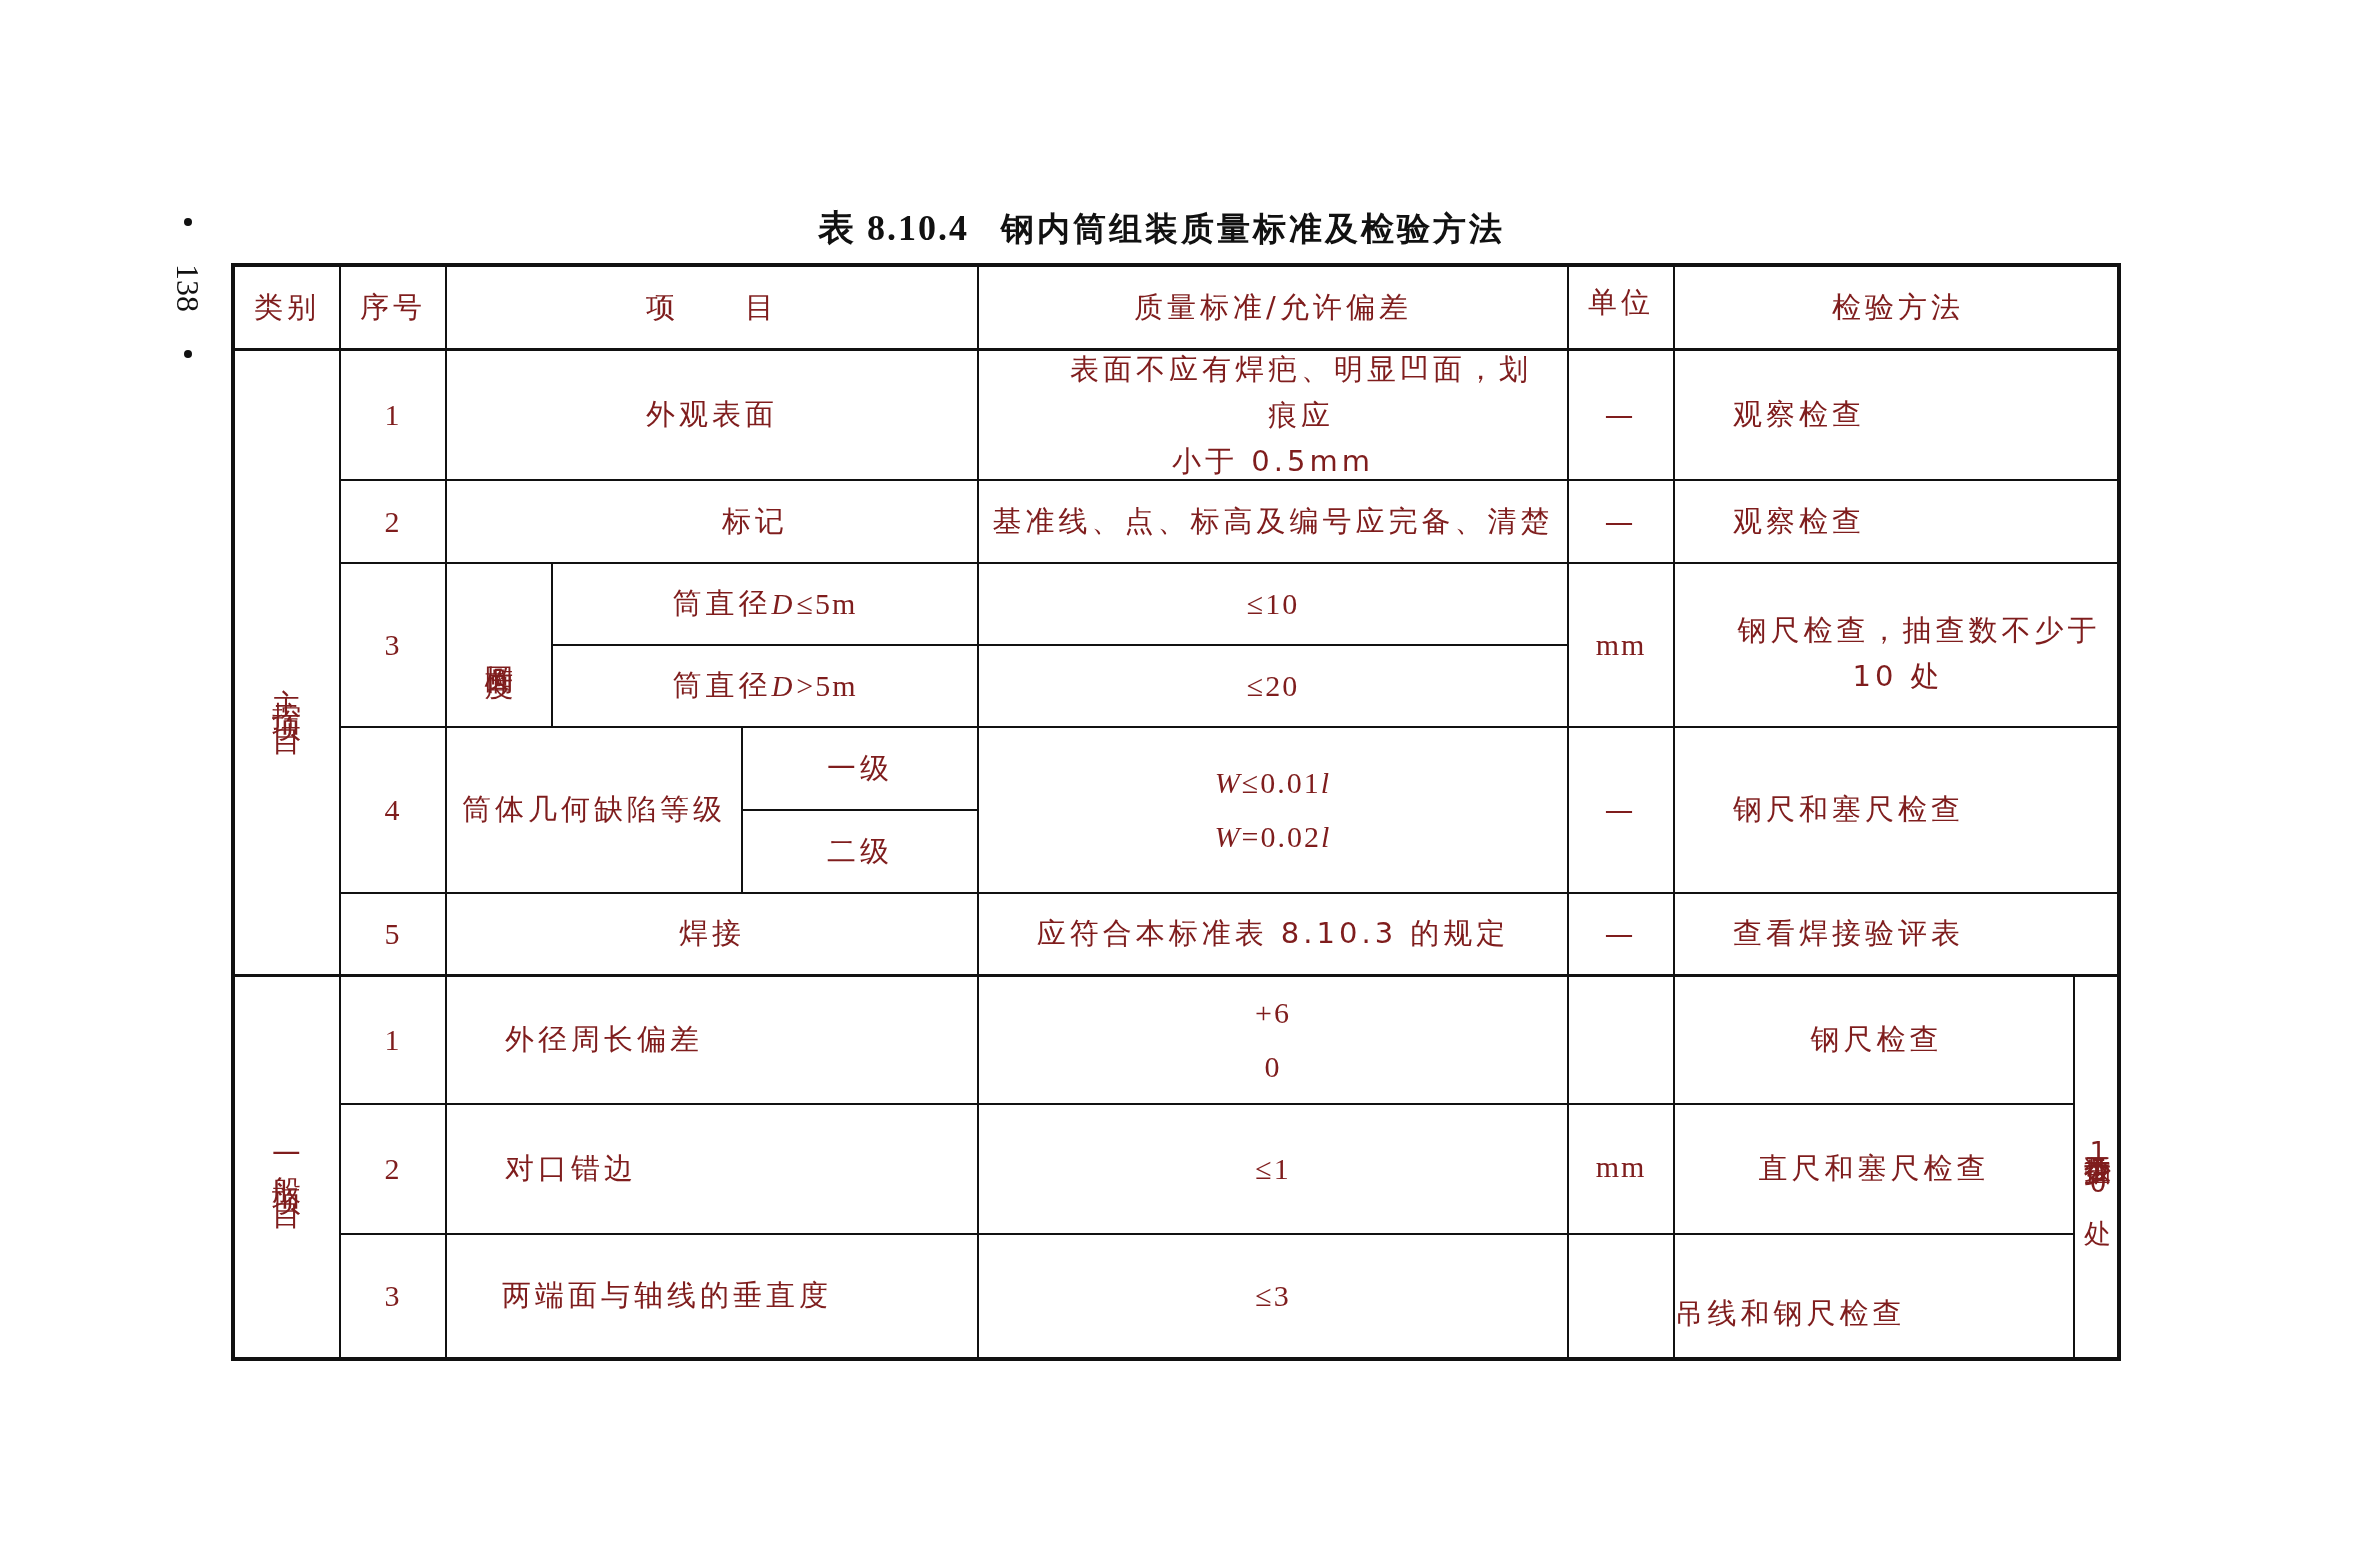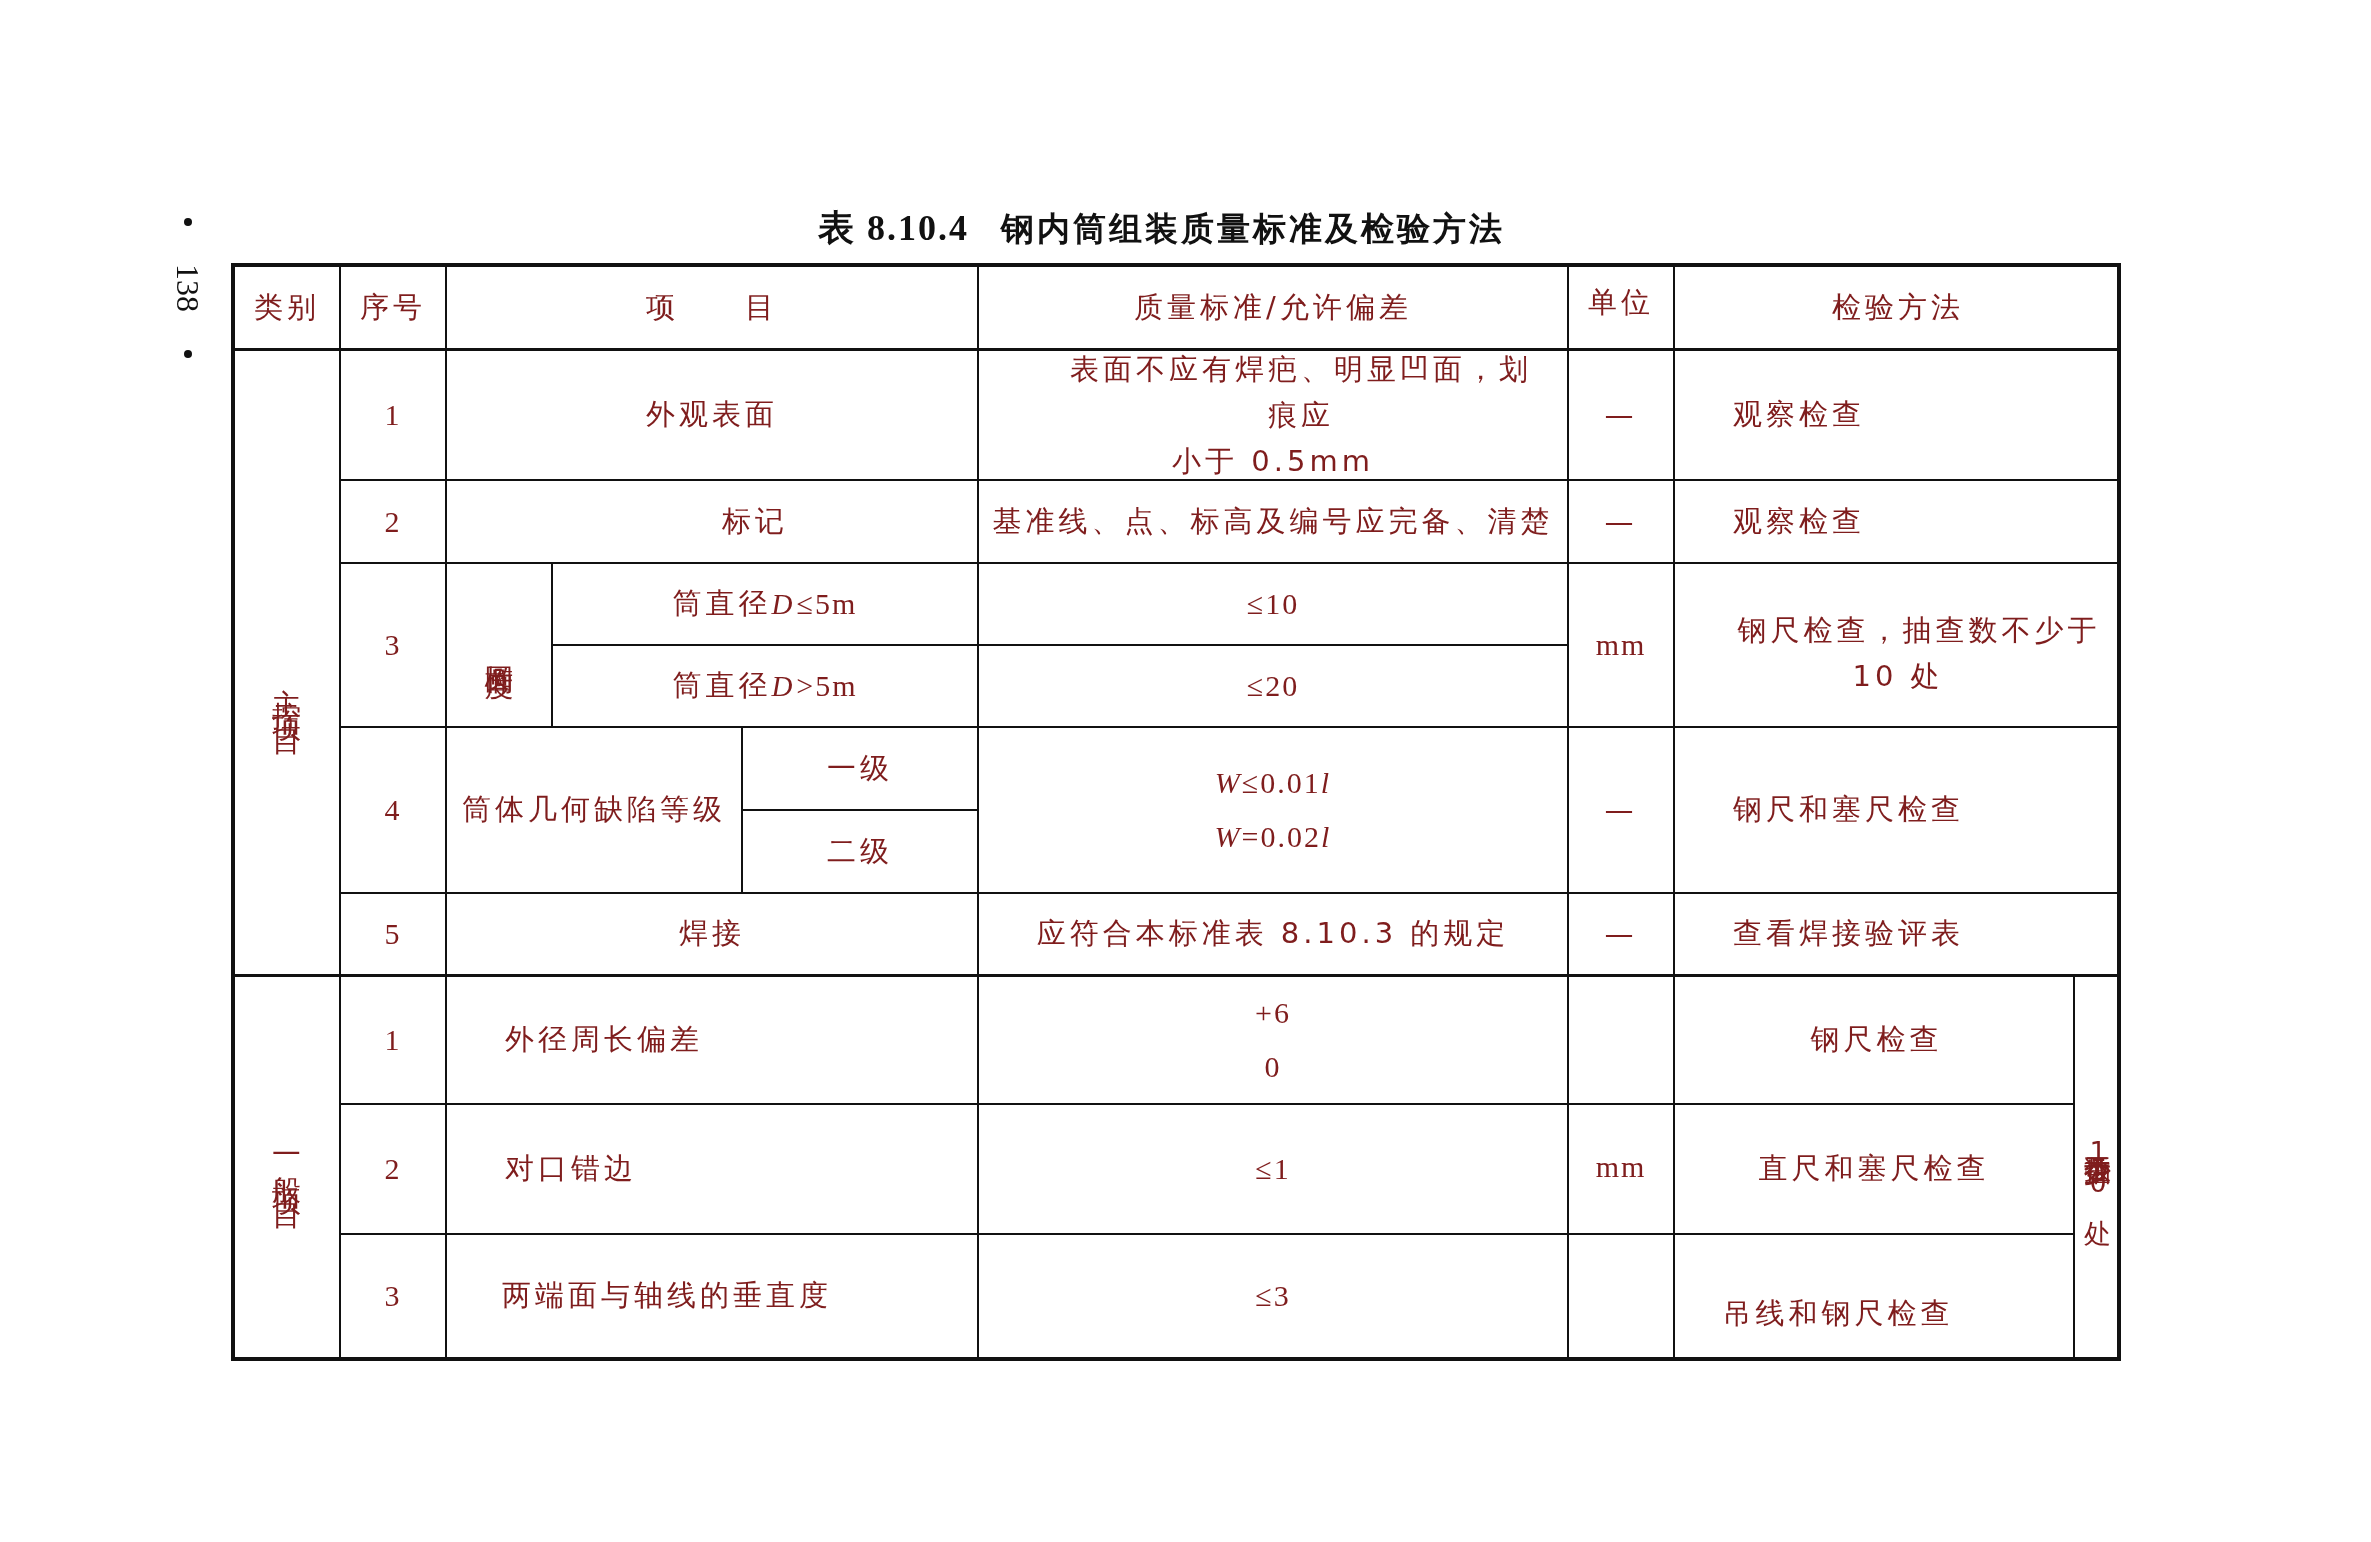--- a/index.html
+++ b/index.html
@@ -159,20 +159,20 @@
   <div class="cell" style="left:1431px; top:710px; width:329px; height:126px;margin-left:46px;">钢尺检查</div>
 
   <div class="cell serifnum" style="left:106px; top:838px; width:104px; height:128px;">2</div>
   <div class="cell left" style="left:212px; top:838px; width:530px; height:128px; padding-left:58px;">对口错边</div>
   <div class="cell serifnum" style="left:744px; top:838px; width:588px; height:128px;">≤1</div>
   <div class="cell" style="left:1440px; top:838px; width:398px; height:128px;">直尺和塞尺检查</div>
 
   <div class="cell serifnum" style="left:106px; top:968px; width:104px; height:122px;">3</div>
   <div class="cell left" style="left:212px; top:968px; width:530px; height:122px; padding-left:55px;">两端面与轴线的垂直度</div>
   <div class="cell serifnum" style="left:744px; top:968px; width:588px; height:122px;">≤3</div>
-  <div class="cell" style="left:1404px; top:968px; width:398px; height:158px;text-align:center;">吊线和钢尺检查</div>
+  <div class="cell" style="left:1356px; top:968px; width:398px; height:158px;text-align:center;">吊线和钢尺检查</div>
 
   <div class="cell serifnum" style="left:1334px; top:710px; width:104px; height:380px;">mm</div>
 
   <div class="cell" style="left:1840px; top:710px; width:46px; height:380px;">
     <span style="writing-mode: vertical-rl; text-orientation: upright; letter-spacing: 0; font-size: 27px; line-height: 1;">抽查数不少于10处</span>
   </div>
 </div>
 
 </body></html>

